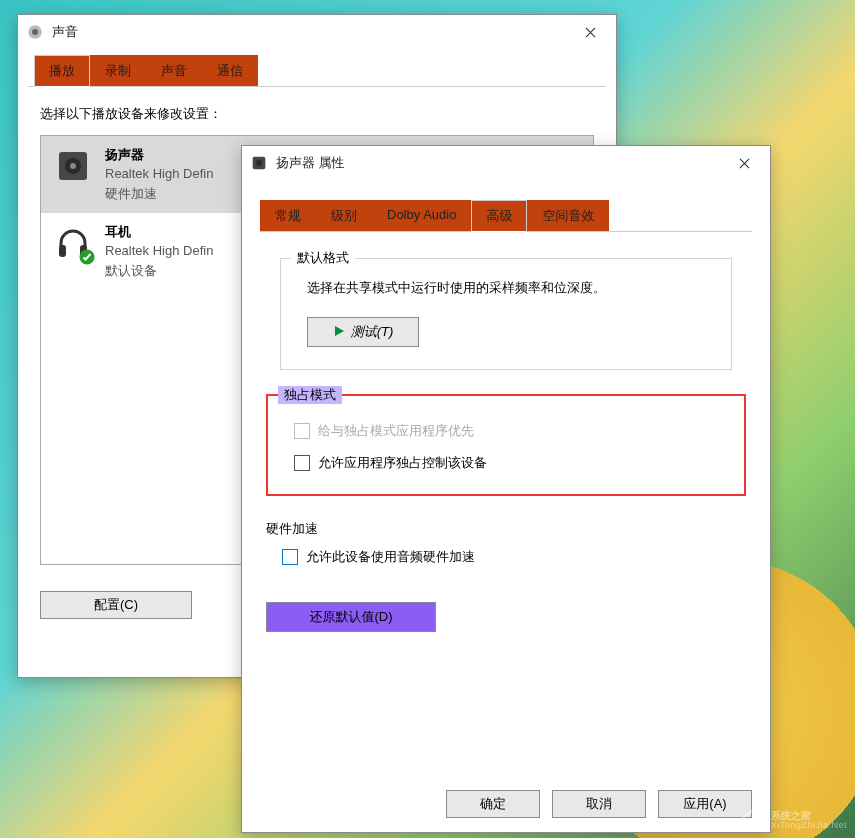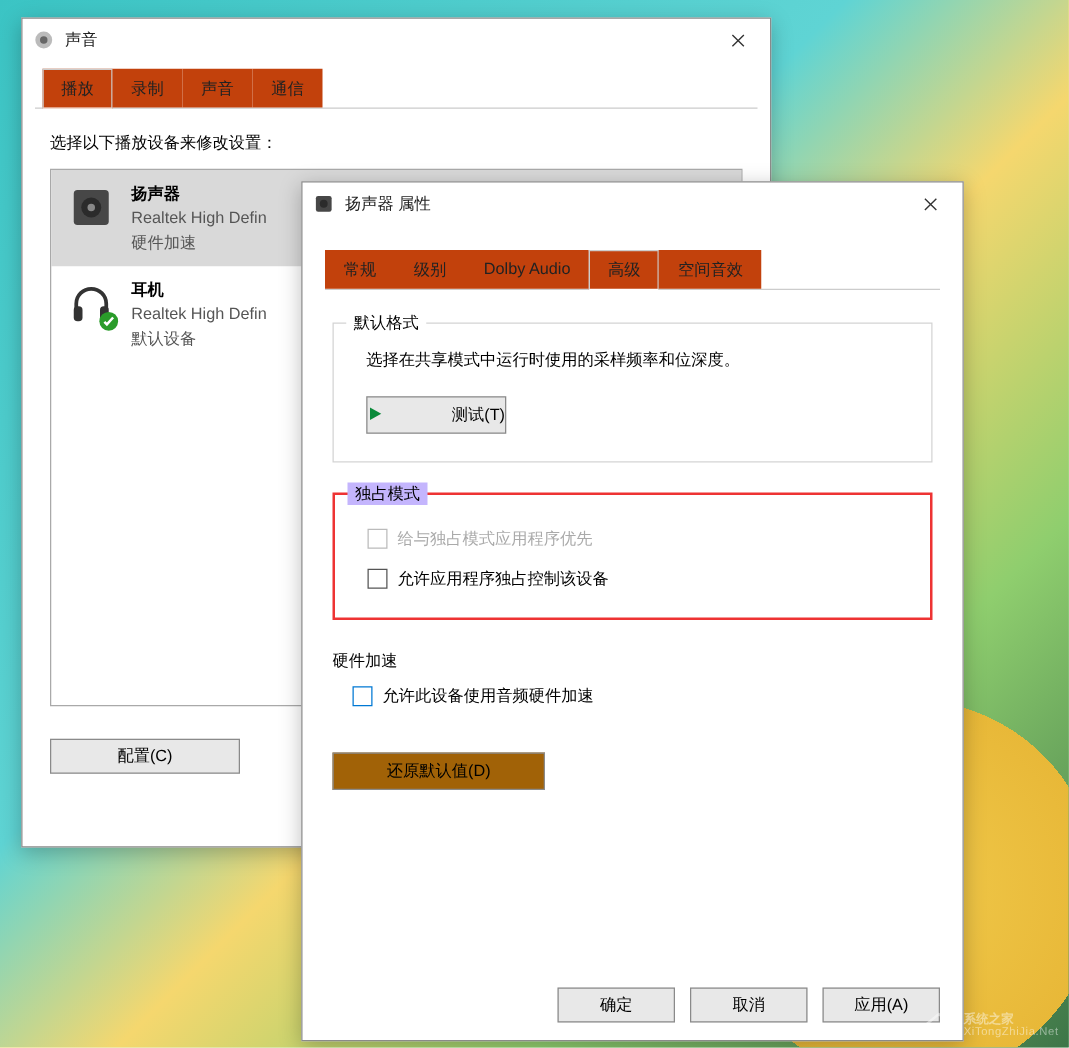--- a/index.html
+++ b/index.html
@@ -26,42 +26,42 @@
   .device-icon { width:40px; height:40px; display:flex; align-items:center; justify-content:center; }
   .device-text strong { display:block; color:#000; font-size:13px; }
   .device-text span { display:block; color:#555; font-size:13px; line-height:1.5; }
   .bottom-bar { display:flex; justify-content:space-between; padding: 12px 22px 18px; }
   .btn { min-width: 92px; height: 28px; border:1px solid #8a8a8a; background:#e8e8e8; color:#000; text-align:center; line-height:26px; padding:0 10px; }
 
   
   .props-window { left: 241px; top: 145px; width: 530px; height: 688px; }
   .props-tabs { display:flex; padding: 0; border-bottom:1px solid #ccc; margin: 20px 18px 0; }
   .props-content { padding: 22px 24px; }
-  .groupbox { border:1px solid #d4d4d4; padding: 20px 18px 22px; margin: 16px 0 0; position:relative; }
+  .groupbox { border:1px solid #d4d4d4; padding: 20px 18px 22px; margin: 16px 14px 0; position:relative; }
   .groupbox-legend { position:absolute; top:-10px; left:10px; background:#fff; padding:0 6px; color:#000; }
   .group-desc { margin: 0 0 20px 8px; color:#000; }
   .format-row { display:flex; gap:10px; align-items:center; margin-left:8px; }
   .select-box { flex:1; height:30px; border:1px solid #999; background:#e9e9e9; display:flex; align-items:center; padding:0 10px; position:relative; }
   .select-box::after { content:""; position:absolute; right:10px; top:50%; margin-top:-3px; border:5px solid transparent; border-top-color:#555; }
-  .test-btn { width:112px; height:30px; border:1px solid #8a8a8a; background:#e8e8e8; display:flex; align-items:center; justify-content:space-between; gap:6px; }
+  .test-btn { width:112px; height:30px; border:1px solid #8a8a8a; background:#e8e8e8; display:flex; align-items:center; justify-content:center; gap:6px;font-style:italic; }
   .test-btn .play-icon { color:#0a8a3a; }
 
   .highlight-group { border:2px solid #e33; padding: 22px 18px; margin-top: 24px; position:relative; }
   .checkbox-row { display:flex; align-items:center; gap:8px; margin: 4px 0 14px 8px; }
   .checkbox-row:last-child { margin-bottom:0; }
   .cbox { width:16px; height:16px; border:1px solid #555; background:#fff; display:inline-block; flex-shrink:0; }
   .cbox.disabled { border-color:#bbb; }
   .cbox.blue { border-color:#0078d4; }
   .disabled-text { color:#aaa; }
 
   .hw-group { margin-top: 24px; }
   .hw-group .checkbox-row { margin-left: 16px; }
 
   .restore-row { margin-top: 36px; }
-  .restore-btn { width:170px; height:30px; border:1px solid #8a8a8a; background:#a16207; text-align:center; line-height:28px; }
+  .restore-btn { width:170px; height:30px; border:1px solid #8a8a8a; background:#8b5cf6; text-align:center; line-height:28px; }
 
   .props-buttons { position:absolute; bottom:14px; right:18px; display:flex; gap:12px; }
   .props-buttons .btn { min-width:94px; }
 
   .watermark { position:absolute; right:8px; bottom:4px; opacity:.45; display:flex; align-items:center; gap:6px; color:#fff; pointer-events:none; }
   .watermark .logo { width:28px; height:28px; }
   .watermark .txt { display:flex; flex-direction:column; line-height:1.1; }
   .watermark .txt span:first-child{ font-weight:700; font-size:10px;}
   .watermark .txt span:last-child{ font-size:9px; letter-spacing:.5px;}
 </style>

